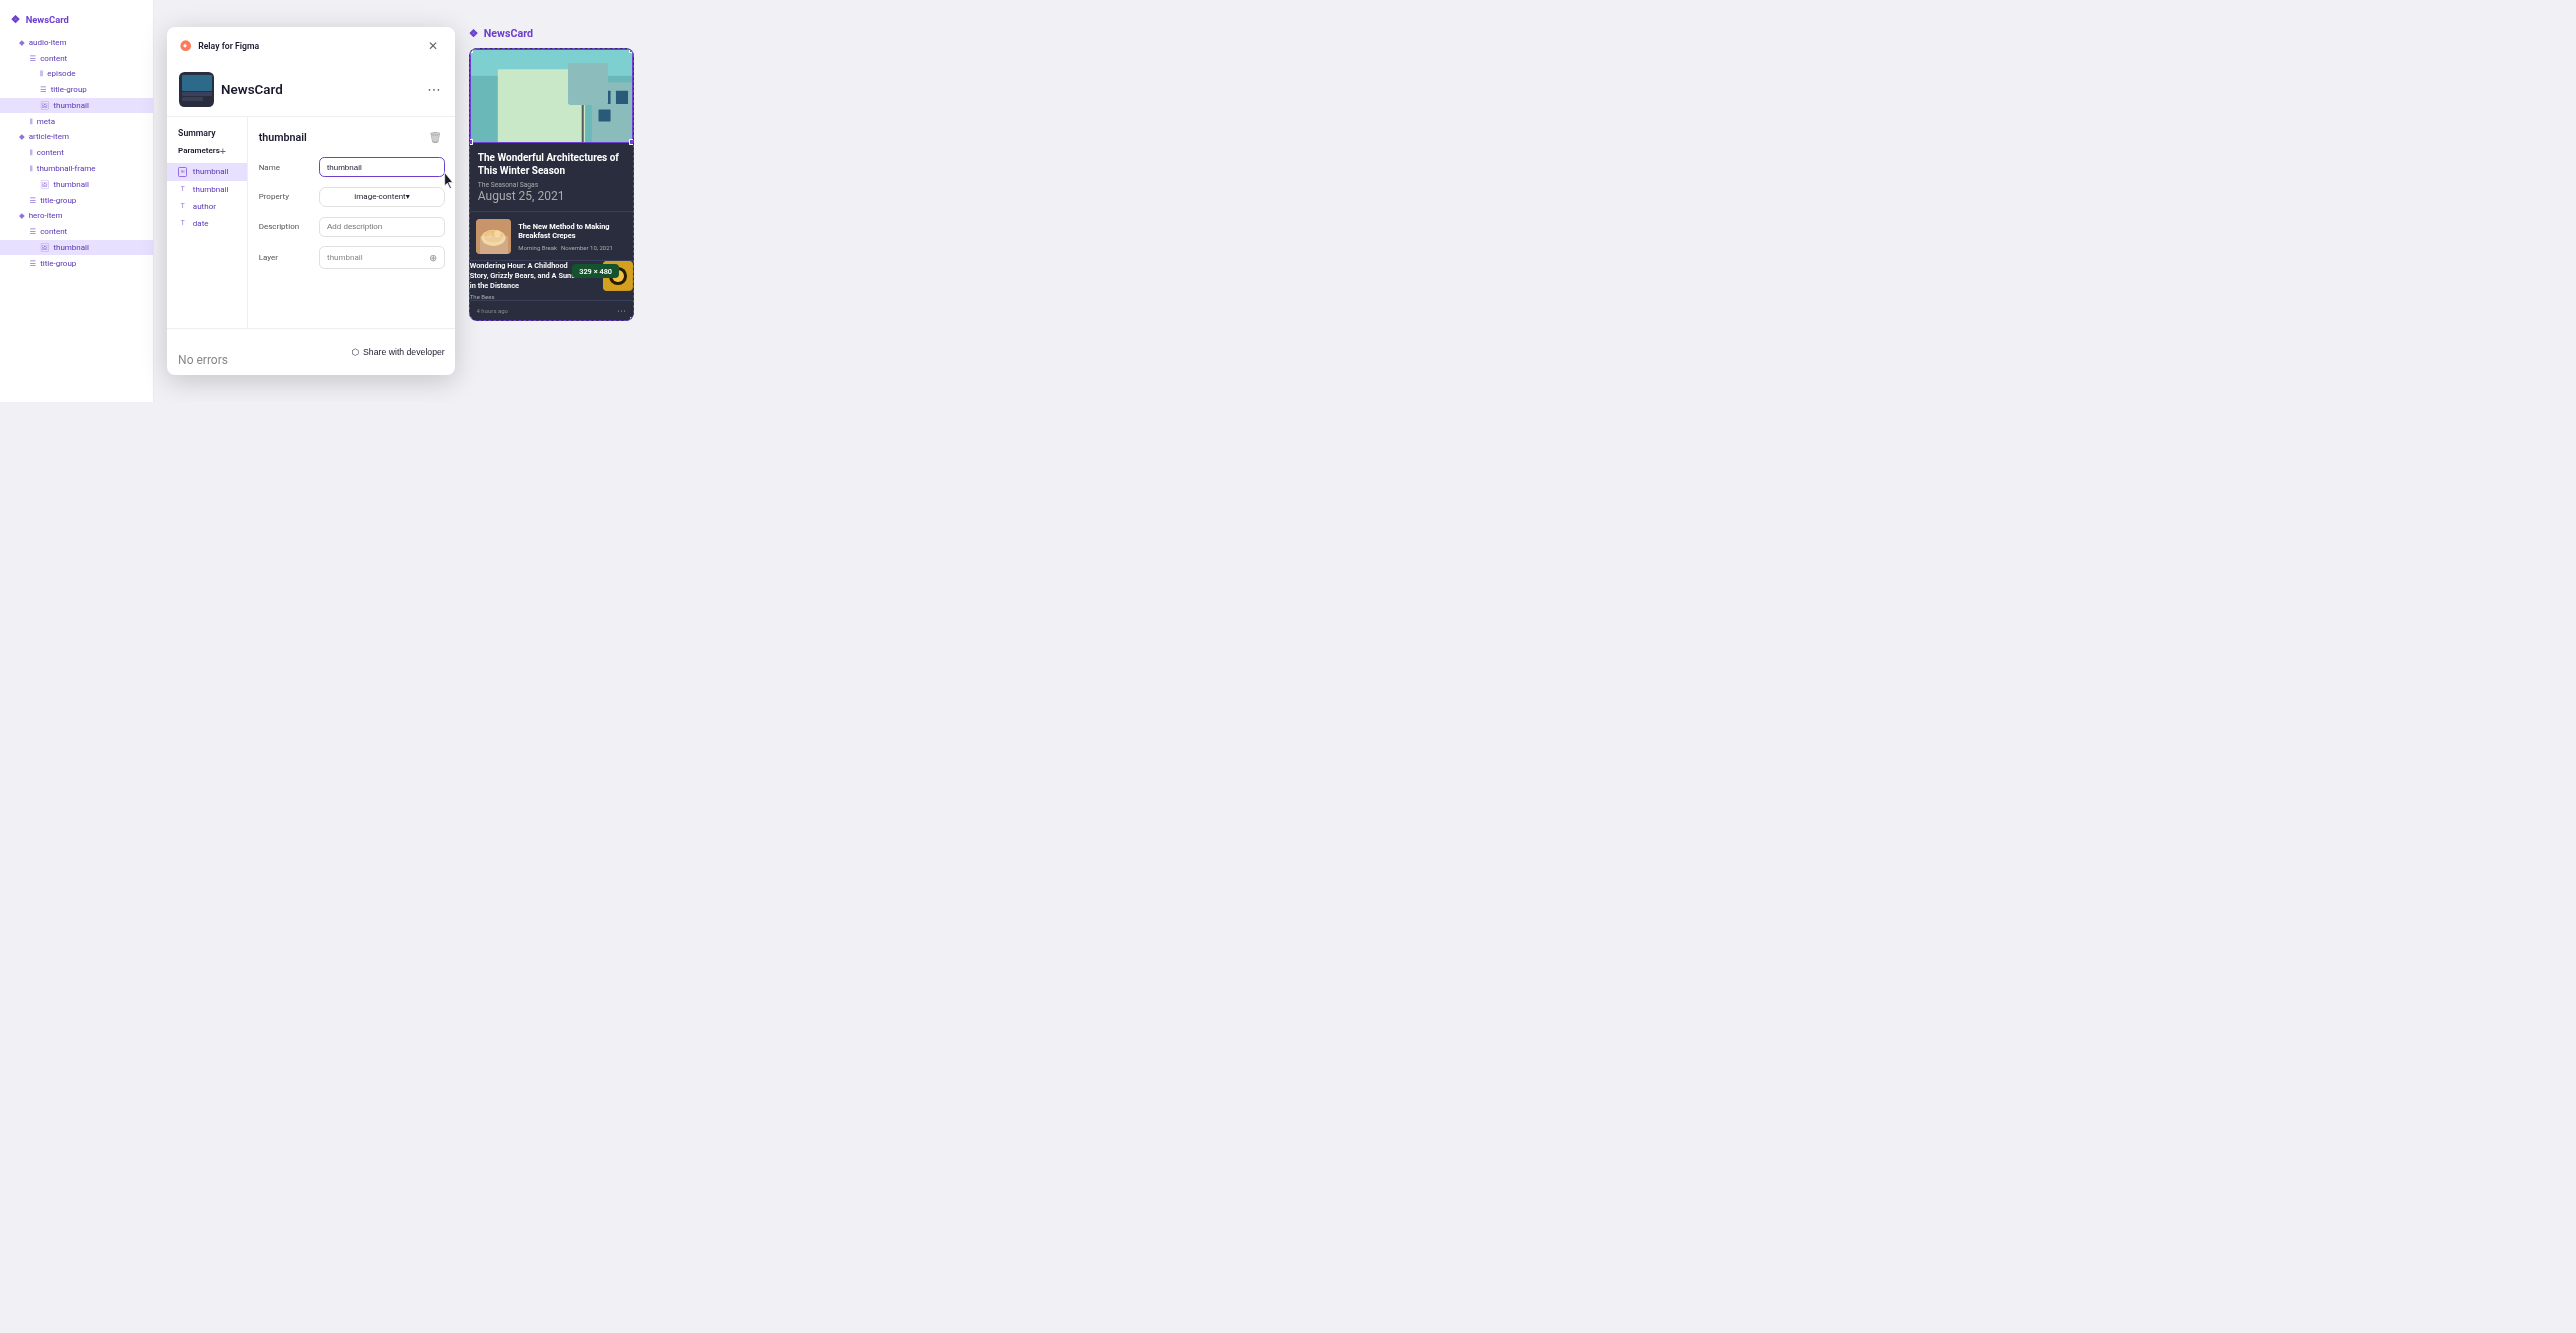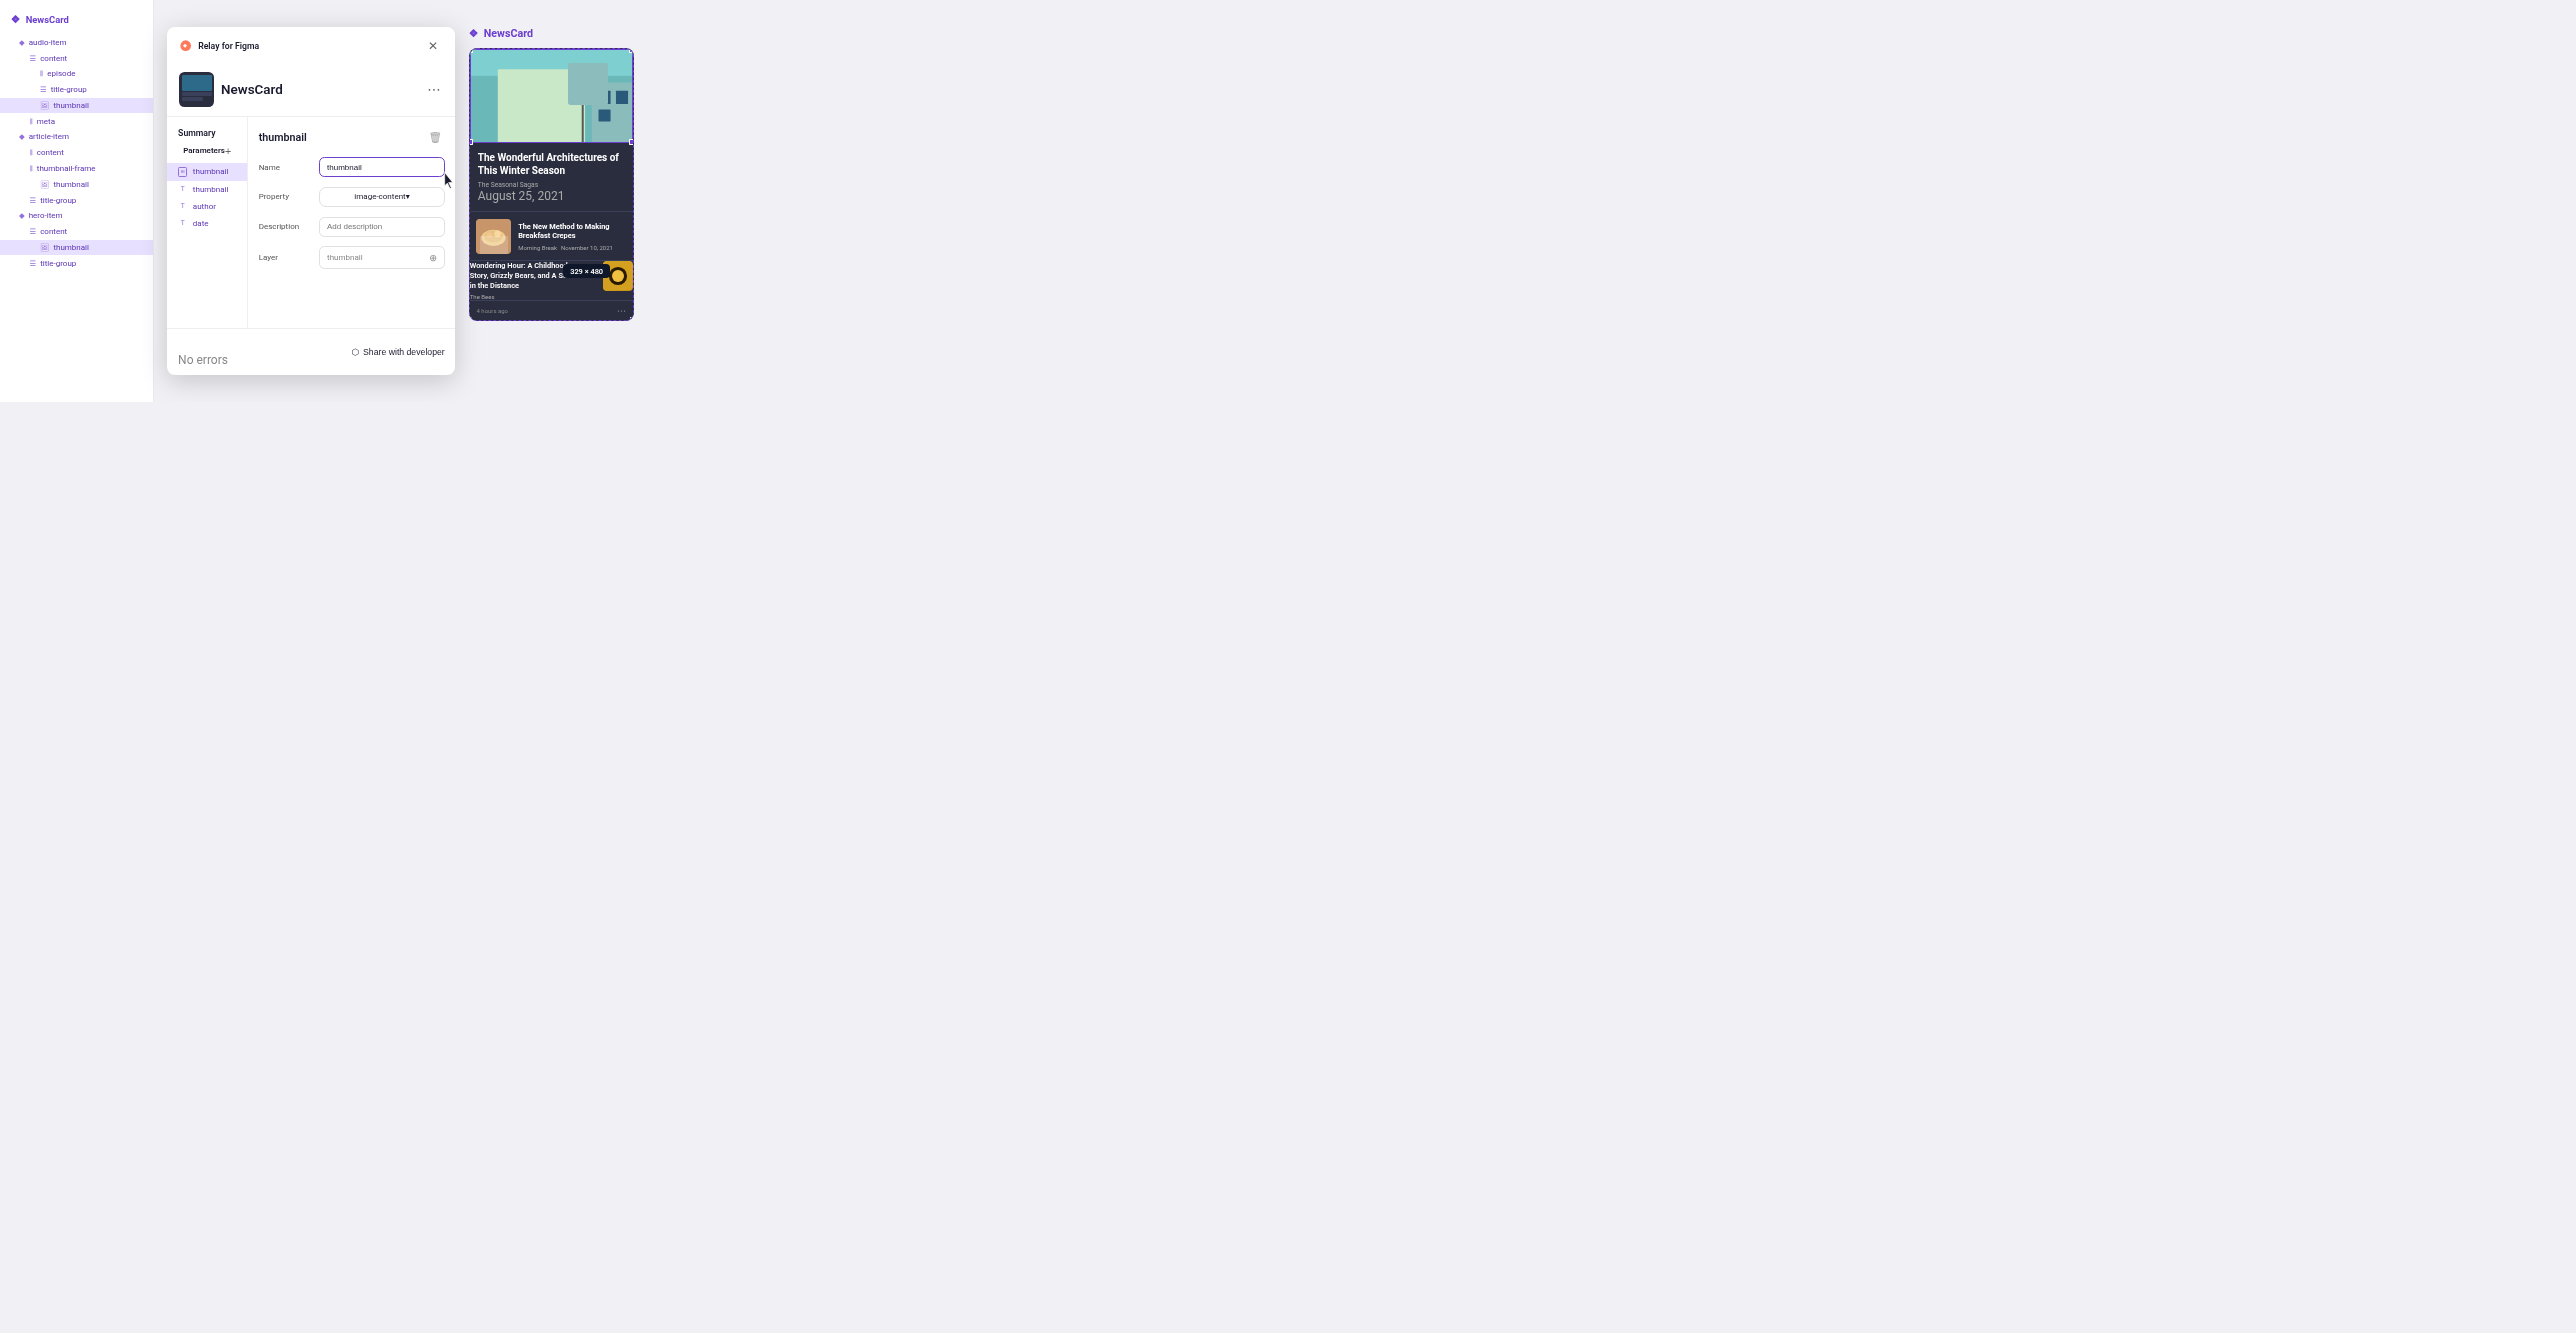--- a/index.html
+++ b/index.html
@@ -150,21 +150,21 @@
     }
     .modal-section-title {
       font-size: 8.7px;
       font-weight: 600;
       color: #1a1a2e;
       padding: 0 10.7px 6.7px;
     }
     .modal-params-header {
       display: flex;
       align-items: center;
-      justify-content: center;
+      justify-content: flex-start;
       padding: 0 10.7px 6.7px;
     }
     .modal-params-title {
       font-size: 8px;
       font-weight: 600;
       color: #1a1a2e;
     }
     .modal-add-btn {
       background: none;
       border: none;
@@ -489,29 +489,29 @@
       top: 30%;
       left: 30%;
       width: 40%;
       height: 40%;
       border-radius: 50%;
       background: #f0c040;
     }
 
     
     .dimensions-badge {
-      background: #0f172a;
+      background: #14532d;
       color: #fff;
       font-size: 7.4px;
       font-weight: 600;
       padding: 2.7px 6.7px;
       border-radius: 4px;
       position: absolute;
       bottom: 21.5px;
-      right: 23px;
+      right: 14px;
     }
 
     
     .card-footer-meta {
       display: flex;
       align-items: center;
       justify-content: space-between;
       padding: 4px 6.7px;
       background: #2a2d3e;
       border-top: 0.7px solid #3a3f5a;

